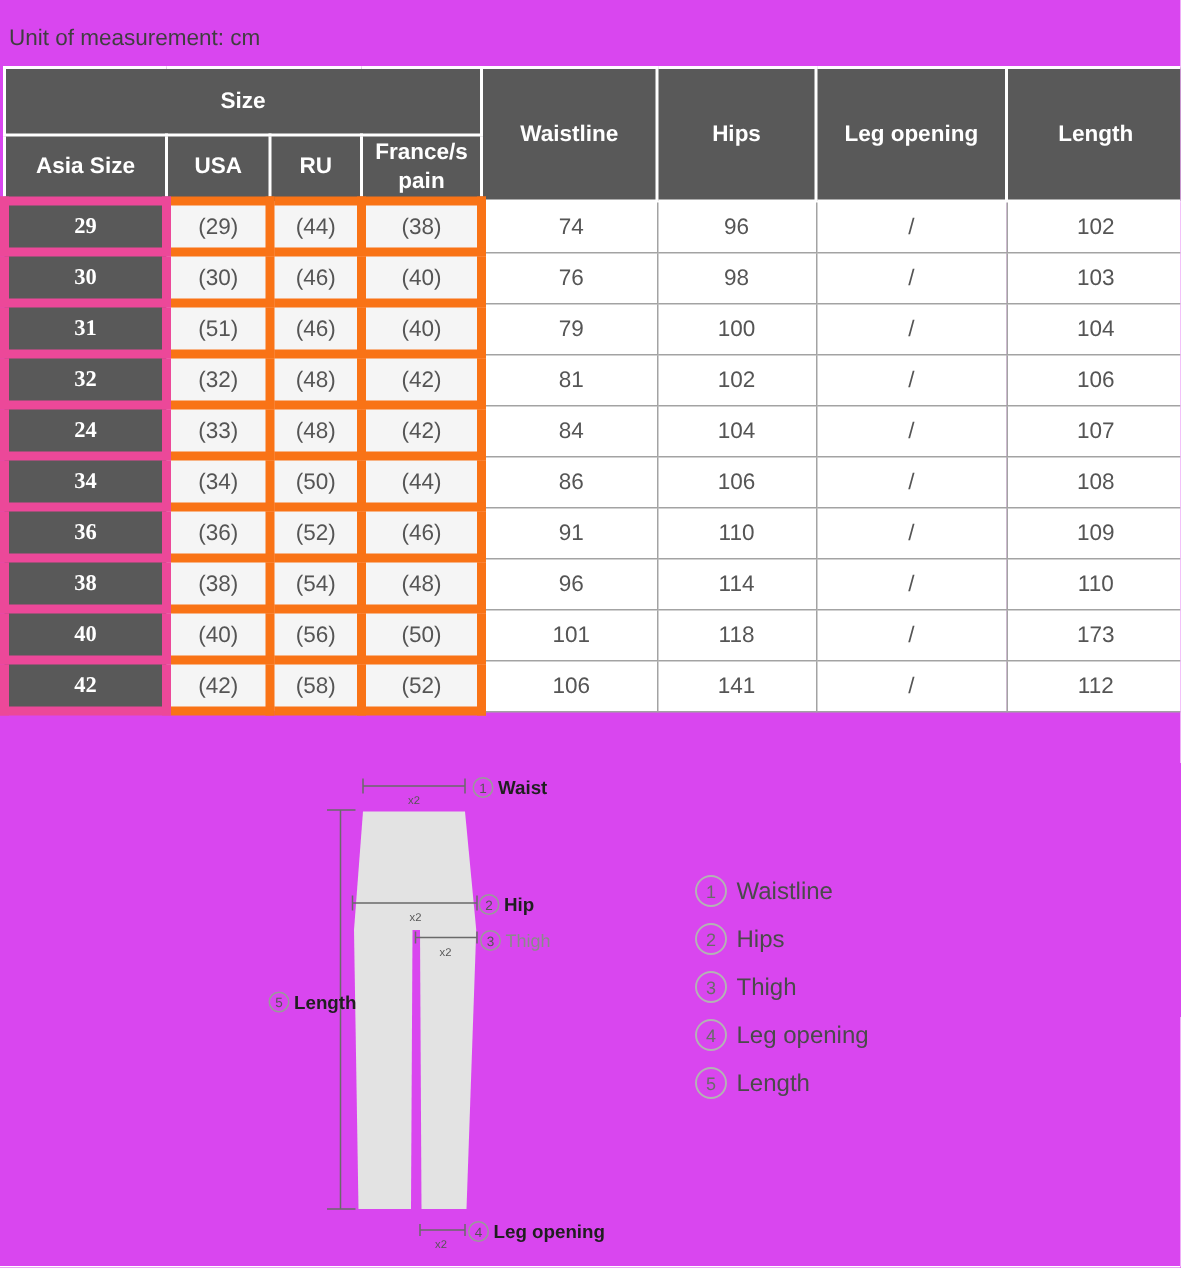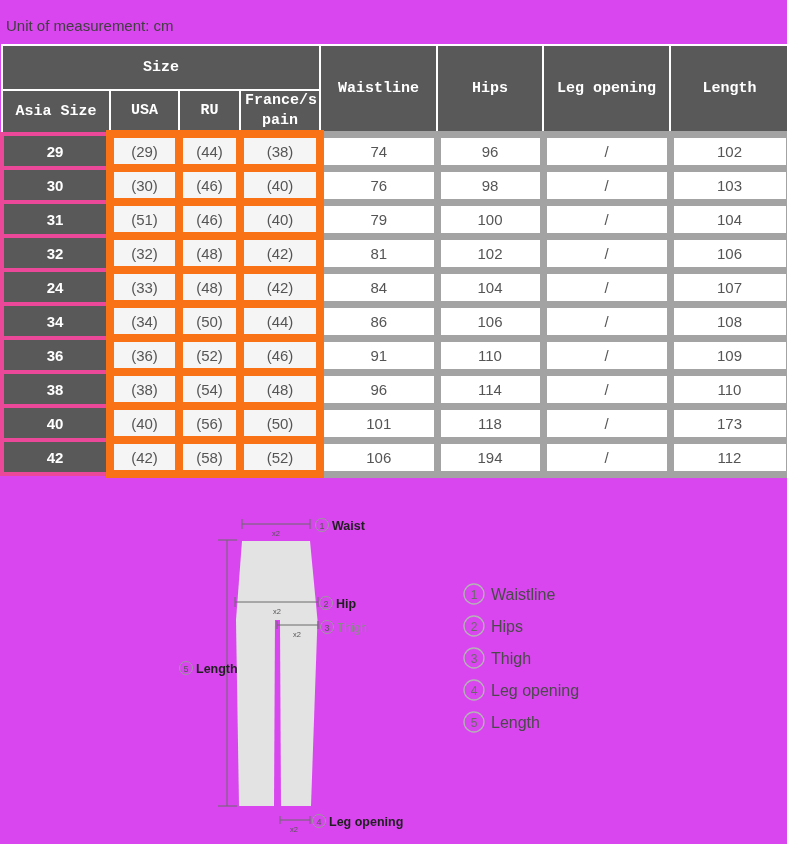--- a/index.html
+++ b/index.html
@@ -27,46 +27,46 @@
   table.size-table th {
     background: #595959;
     color: #ffffff;
     font-weight: 700;
     font-size: 15px;
     border: 2px solid #ffffff;
     text-align: center;
     vertical-align: middle;
     line-height: 1.3;
     padding: 0 4px;
-    font-family: Liberation Mono, monospace;
   }
   tr.group-row th { height: 45px; }
   tr.sub-row th { height: 44px; }
   table.size-table td {
     text-align: center;
     vertical-align: middle;
     font-size: 15px;
     height: 34px;
     padding: 0;
   }
   td.col-dark {
     background: #595959;
     color: #ffffff;
     font-weight: 700;
-    border: 4px solid #ec4899;
+    border: 6px solid #ec4899;
+    font-family: Liberation Serif, serif;
   }
   td.col-light {
     background: #f5f5f5;
     color: #555555;
-    border: 8px solid #f97316;
+    border: 6px solid #f97316;
   }
   td.col-plain {
     background: #ffffff;
     color: #555555;
-    border: 7px solid #a3a3a3;
+    border: 1px solid #a3a3a3;
   }
   svg.diagram {
     position: absolute;
     left: 0;
     top: 500px;
   }
   .m-line { stroke: #6a6a6a; stroke-width: 1; fill: none; }
   .pants { fill: #e3e3e3; stroke: none; }
   .x2-text { font-size: 7.5px; fill: #555555; text-anchor: middle; }
   .callout-circle { fill: none; stroke: #9a9a9a; stroke-width: 1; }
@@ -200,21 +200,21 @@
           <td class="col-plain">118</td>
           <td class="col-plain">/</td>
           <td class="col-plain">173</td>
         </tr>
         <tr>
           <td class="col-dark">42</td>
           <td class="col-light">(42)</td>
           <td class="col-light">(58)</td>
           <td class="col-light">(52)</td>
           <td class="col-plain">106</td>
-          <td class="col-plain">194</td>
+          <td class="col-plain">141</td>
           <td class="col-plain">/</td>
           <td class="col-plain">112</td>
         </tr>
       </tbody>
   </table>
 
   <svg class="diagram" width="787" height="345" viewBox="0 0 787 345">
 
     <g>
       <polygon class="pants" points="242,41 310,41 317.5,120 236,120"></polygon>

